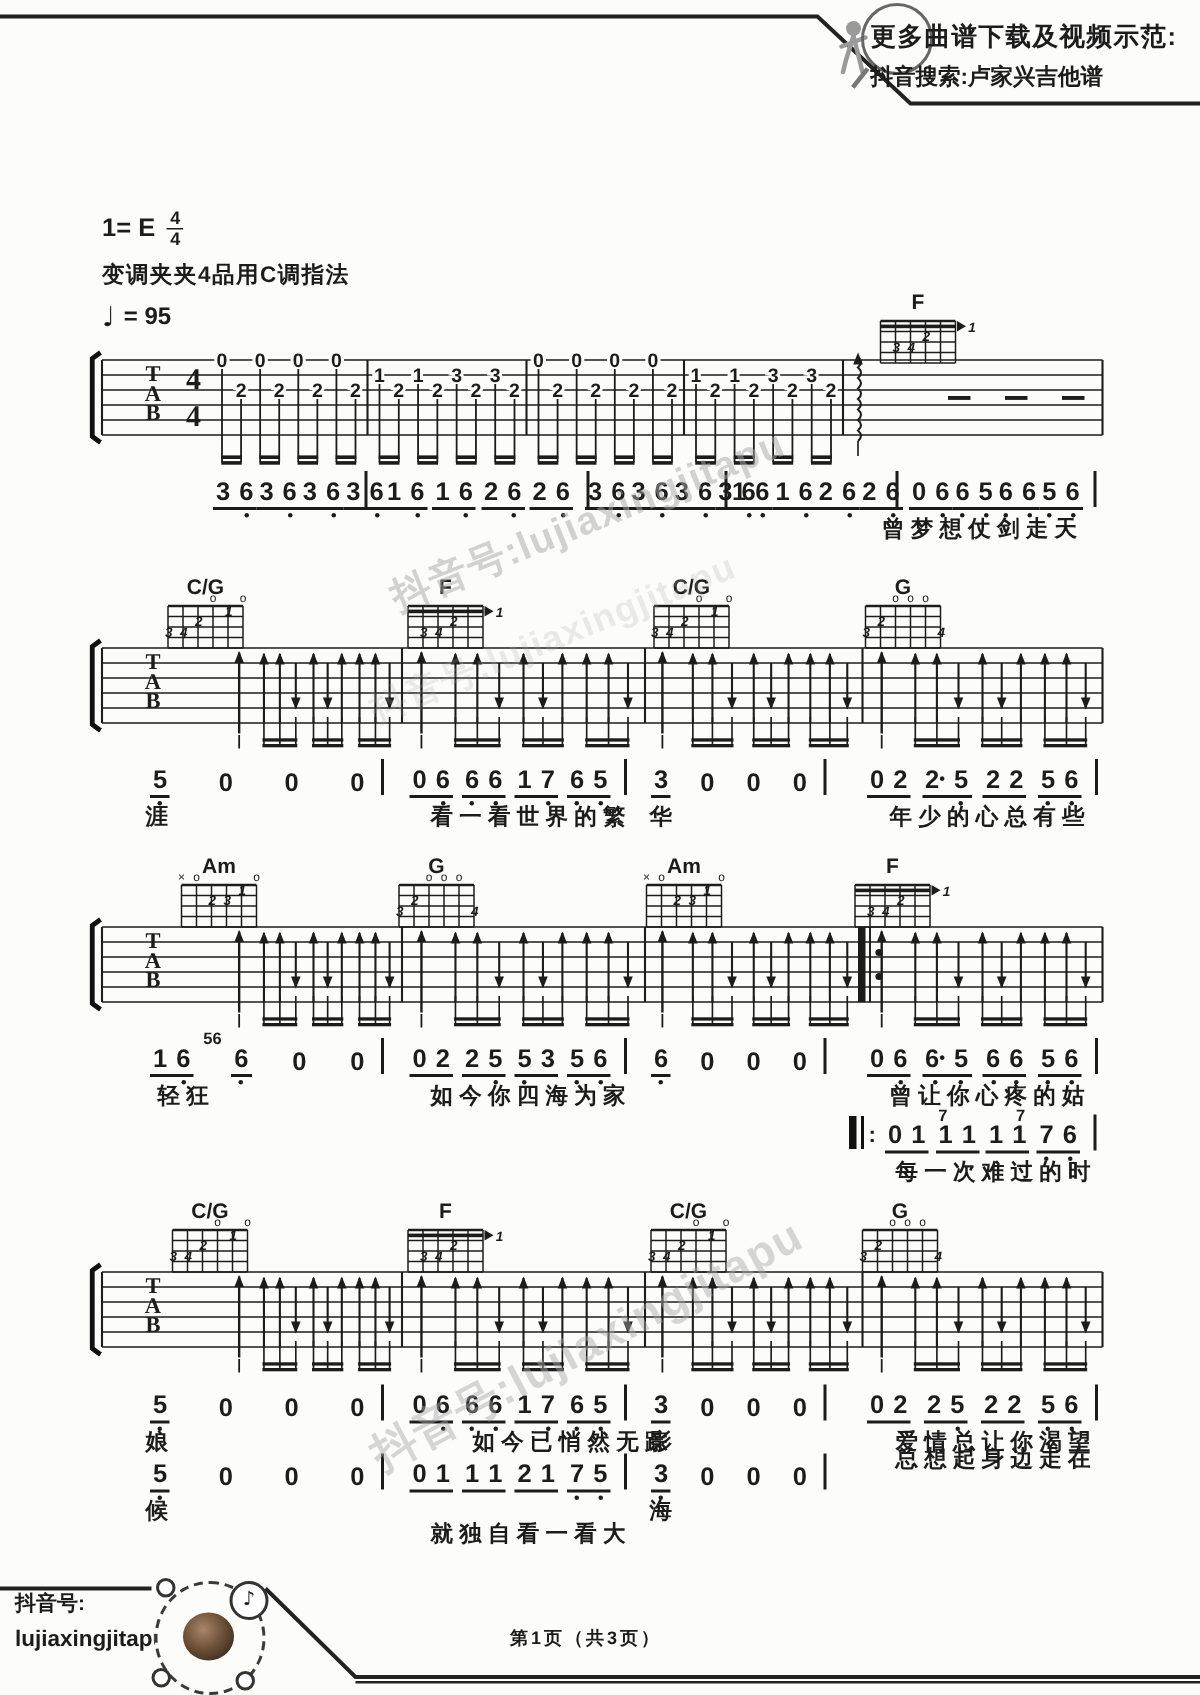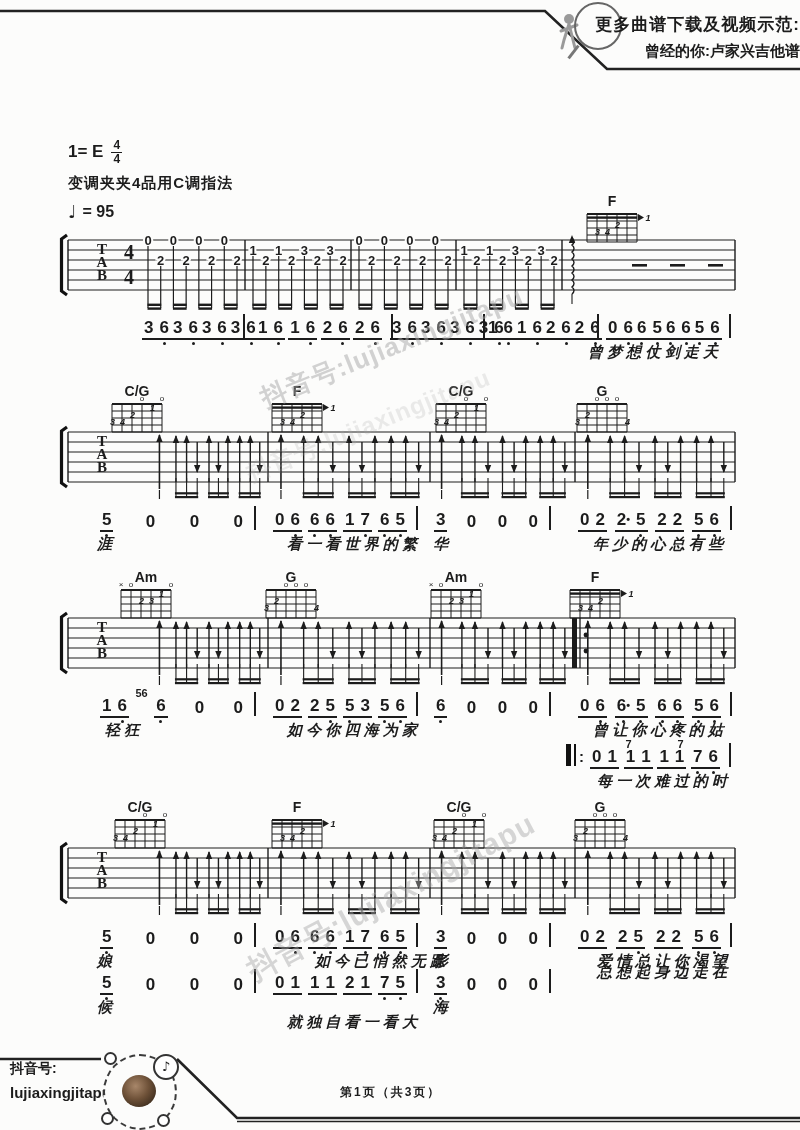--- a/index.html
+++ b/index.html
@@ -1,20 +1,20 @@
 <!DOCTYPE html>
 <html><head>
 <meta charset="utf-8">
 <style>
   html,body{margin:0;padding:0;background:#e8e8e8;}
   .page{position:relative;width:800px;height:1130px;background:#fcfcfb;overflow:hidden;
         font-family:"Liberation Sans",sans-serif;color:#1c1c1c;}
   svg.score{position:absolute;left:0;top:0;pointer-events:none;}
 
-  .promo{position:absolute;top:13px;right:0;text-align:right;z-index:3;}
+  .promo{position:absolute;top:13px;right:15px;text-align:left;z-index:3;}
   .promo .l1{font-size:17px;font-weight:700;letter-spacing:1px;}
   .promo .l2{font-size:15px;font-weight:700;margin-top:6px;}
   .magnifier{position:absolute;top:2px;left:574px;width:44px;height:44px;border:2.5px solid #666;
              border-radius:50%;z-index:2;}
   .mag-handle{position:absolute;top:44px;left:572px;width:3px;height:16px;background:#777;
               transform:rotate(38deg);z-index:2;}
   .person{position:absolute;top:12px;left:552px;z-index:2;}
 
   .title{position:absolute;top:53px;left:0;width:800px;text-align:center;font-size:31px;
          font-weight:700;font-family:"Liberation Serif",serif;letter-spacing:3px;}
@@ -34,21 +34,21 @@
 
   .measure{position:absolute;display:flex;justify-content:space-between;align-items:flex-end;height:24px;}
   .grp{display:flex;gap:6px;padding:0 2px 2px 2px;align-items:flex-end;}
   .grp.ul{border-bottom:2px solid #1c1c1c;}
   .tk{position:relative;font-size:17px;font-weight:700;line-height:1;}
   .tk .db{position:absolute;left:50%;margin-left:-1.5px;bottom:-9px;width:3px;height:3px;
           border-radius:50%;background:#1c1c1c;}
   .tk .da{font-size:11px;vertical-align:20%;}
   .tk .gr{position:absolute;top:-9px;left:-12px;font-size:11px;letter-spacing:0;margin-left:30px;}
   .mbar{position:absolute;width:2px;height:24px;background:#1c1c1c;}
-  .lyr{position:absolute;font-size:15px;font-weight:700;white-space:nowrap;font-style:italic;}
+  .lyr{position:absolute;font-size:15px;font-weight:700;white-space:nowrap;}
   .rp{position:absolute;display:flex;align-items:flex-end;gap:3px;height:22px;}
   .rp .b1{width:5px;height:22px;background:#111;}
   .rp .b2{width:2px;height:22px;background:#111;}
   .rp .cl{font-weight:700;font-size:15px;line-height:1.2;}
 
   .wm{position:absolute;color:#a8a8a8;font-weight:700;white-space:nowrap;
       transform-origin:left center;letter-spacing:1px;z-index:1;}
   .wm1{left:262px;top:382px;font-size:26px;opacity:.5;transform:rotate(-22deg);}
   .wm2{left:248px;top:458px;font-size:24px;opacity:.22;transform:rotate(-22deg);}
   .wm3{left:250px;top:952px;font-size:30px;opacity:.45;transform:rotate(-28deg);}
@@ -913,21 +913,21 @@
 
   <svg class="person" width="30" height="38">
     <circle cx="17" cy="7" r="5" fill="#9a9a9a"></circle>
     <path d="M17 12 L12 28 M17 12 L21 28 M9 19 L25 13 M12 28 L10 36 M21 28 L23 36" stroke="#9a9a9a" stroke-width="3" fill="none" stroke-linecap="round"></path>
   </svg>
   <div class="magnifier"></div>
   <div class="mag-handle"></div>
 
   <div class="promo">
     <div class="l1">更多曲谱下载及视频示范:</div>
-    <div class="l2">曾经的你:卢家兴吉他谱</div>
+    <div class="l2">抖音搜索:卢家兴吉他谱</div>
   </div>
 
 
   <div class="meta">
     <div class="key">
       <span>1= E</span>
       <span class="frac">
         <span class="ft">4</span>
         <span>4</span>
       </span>

